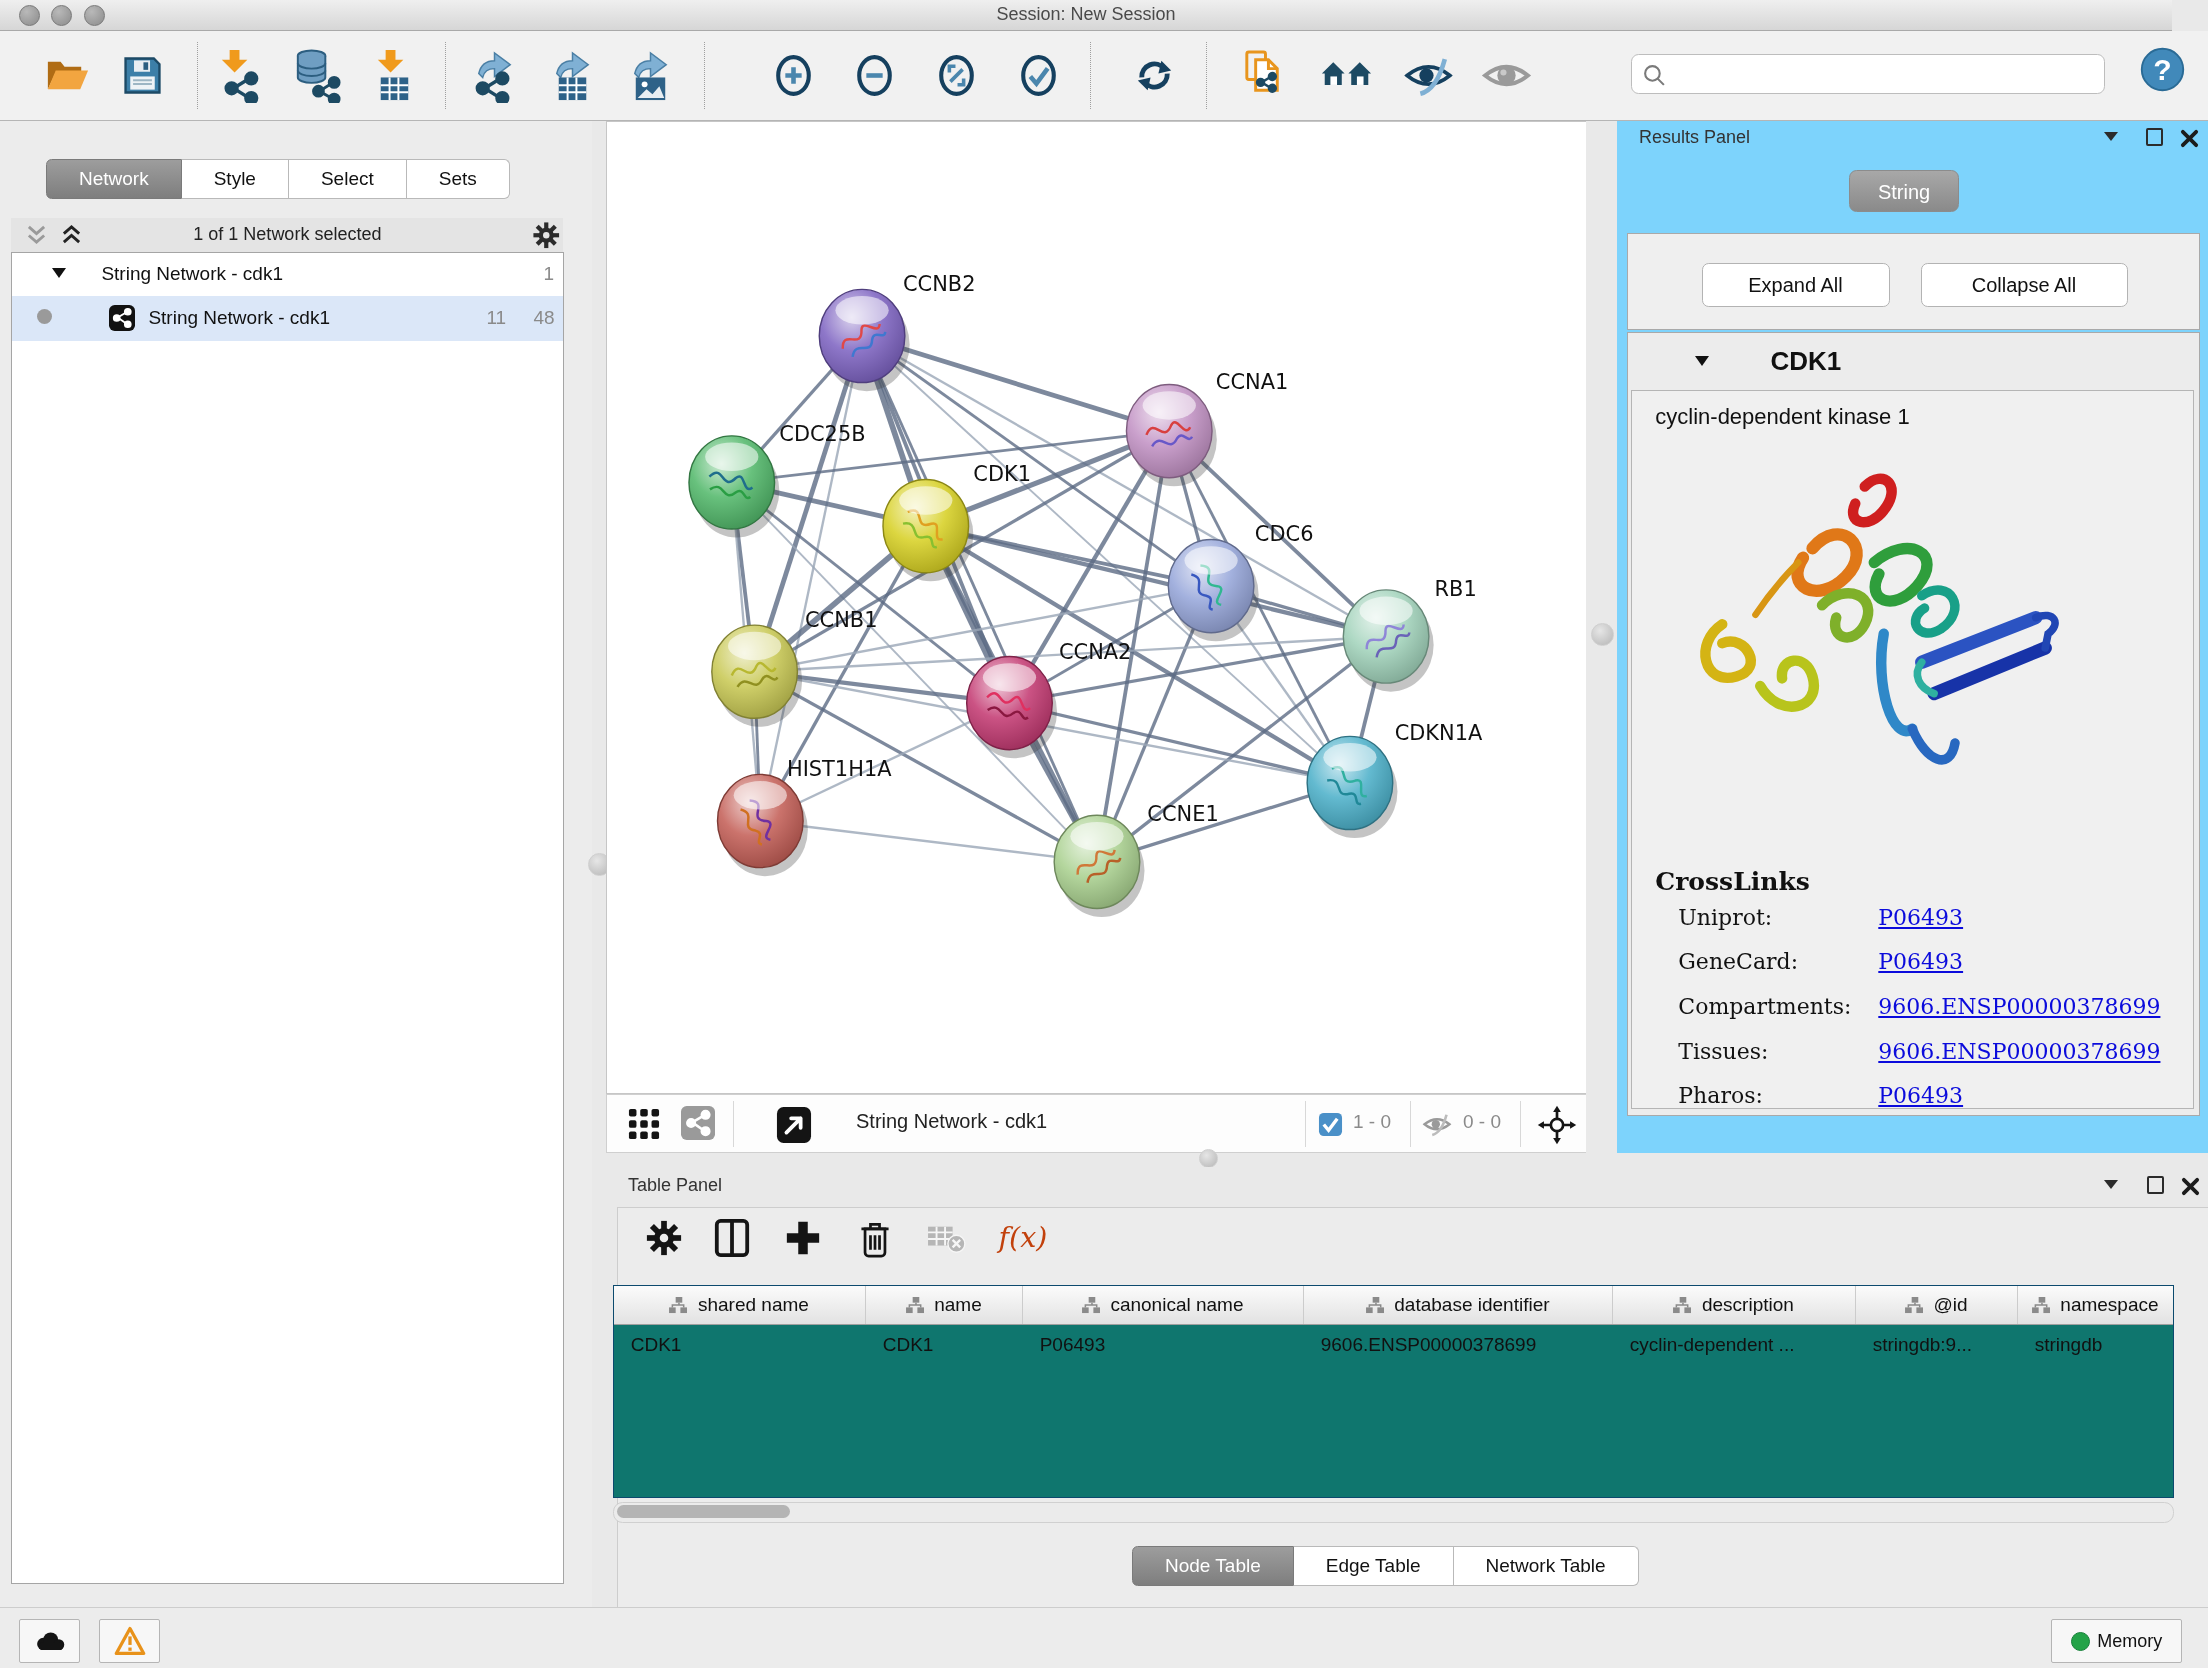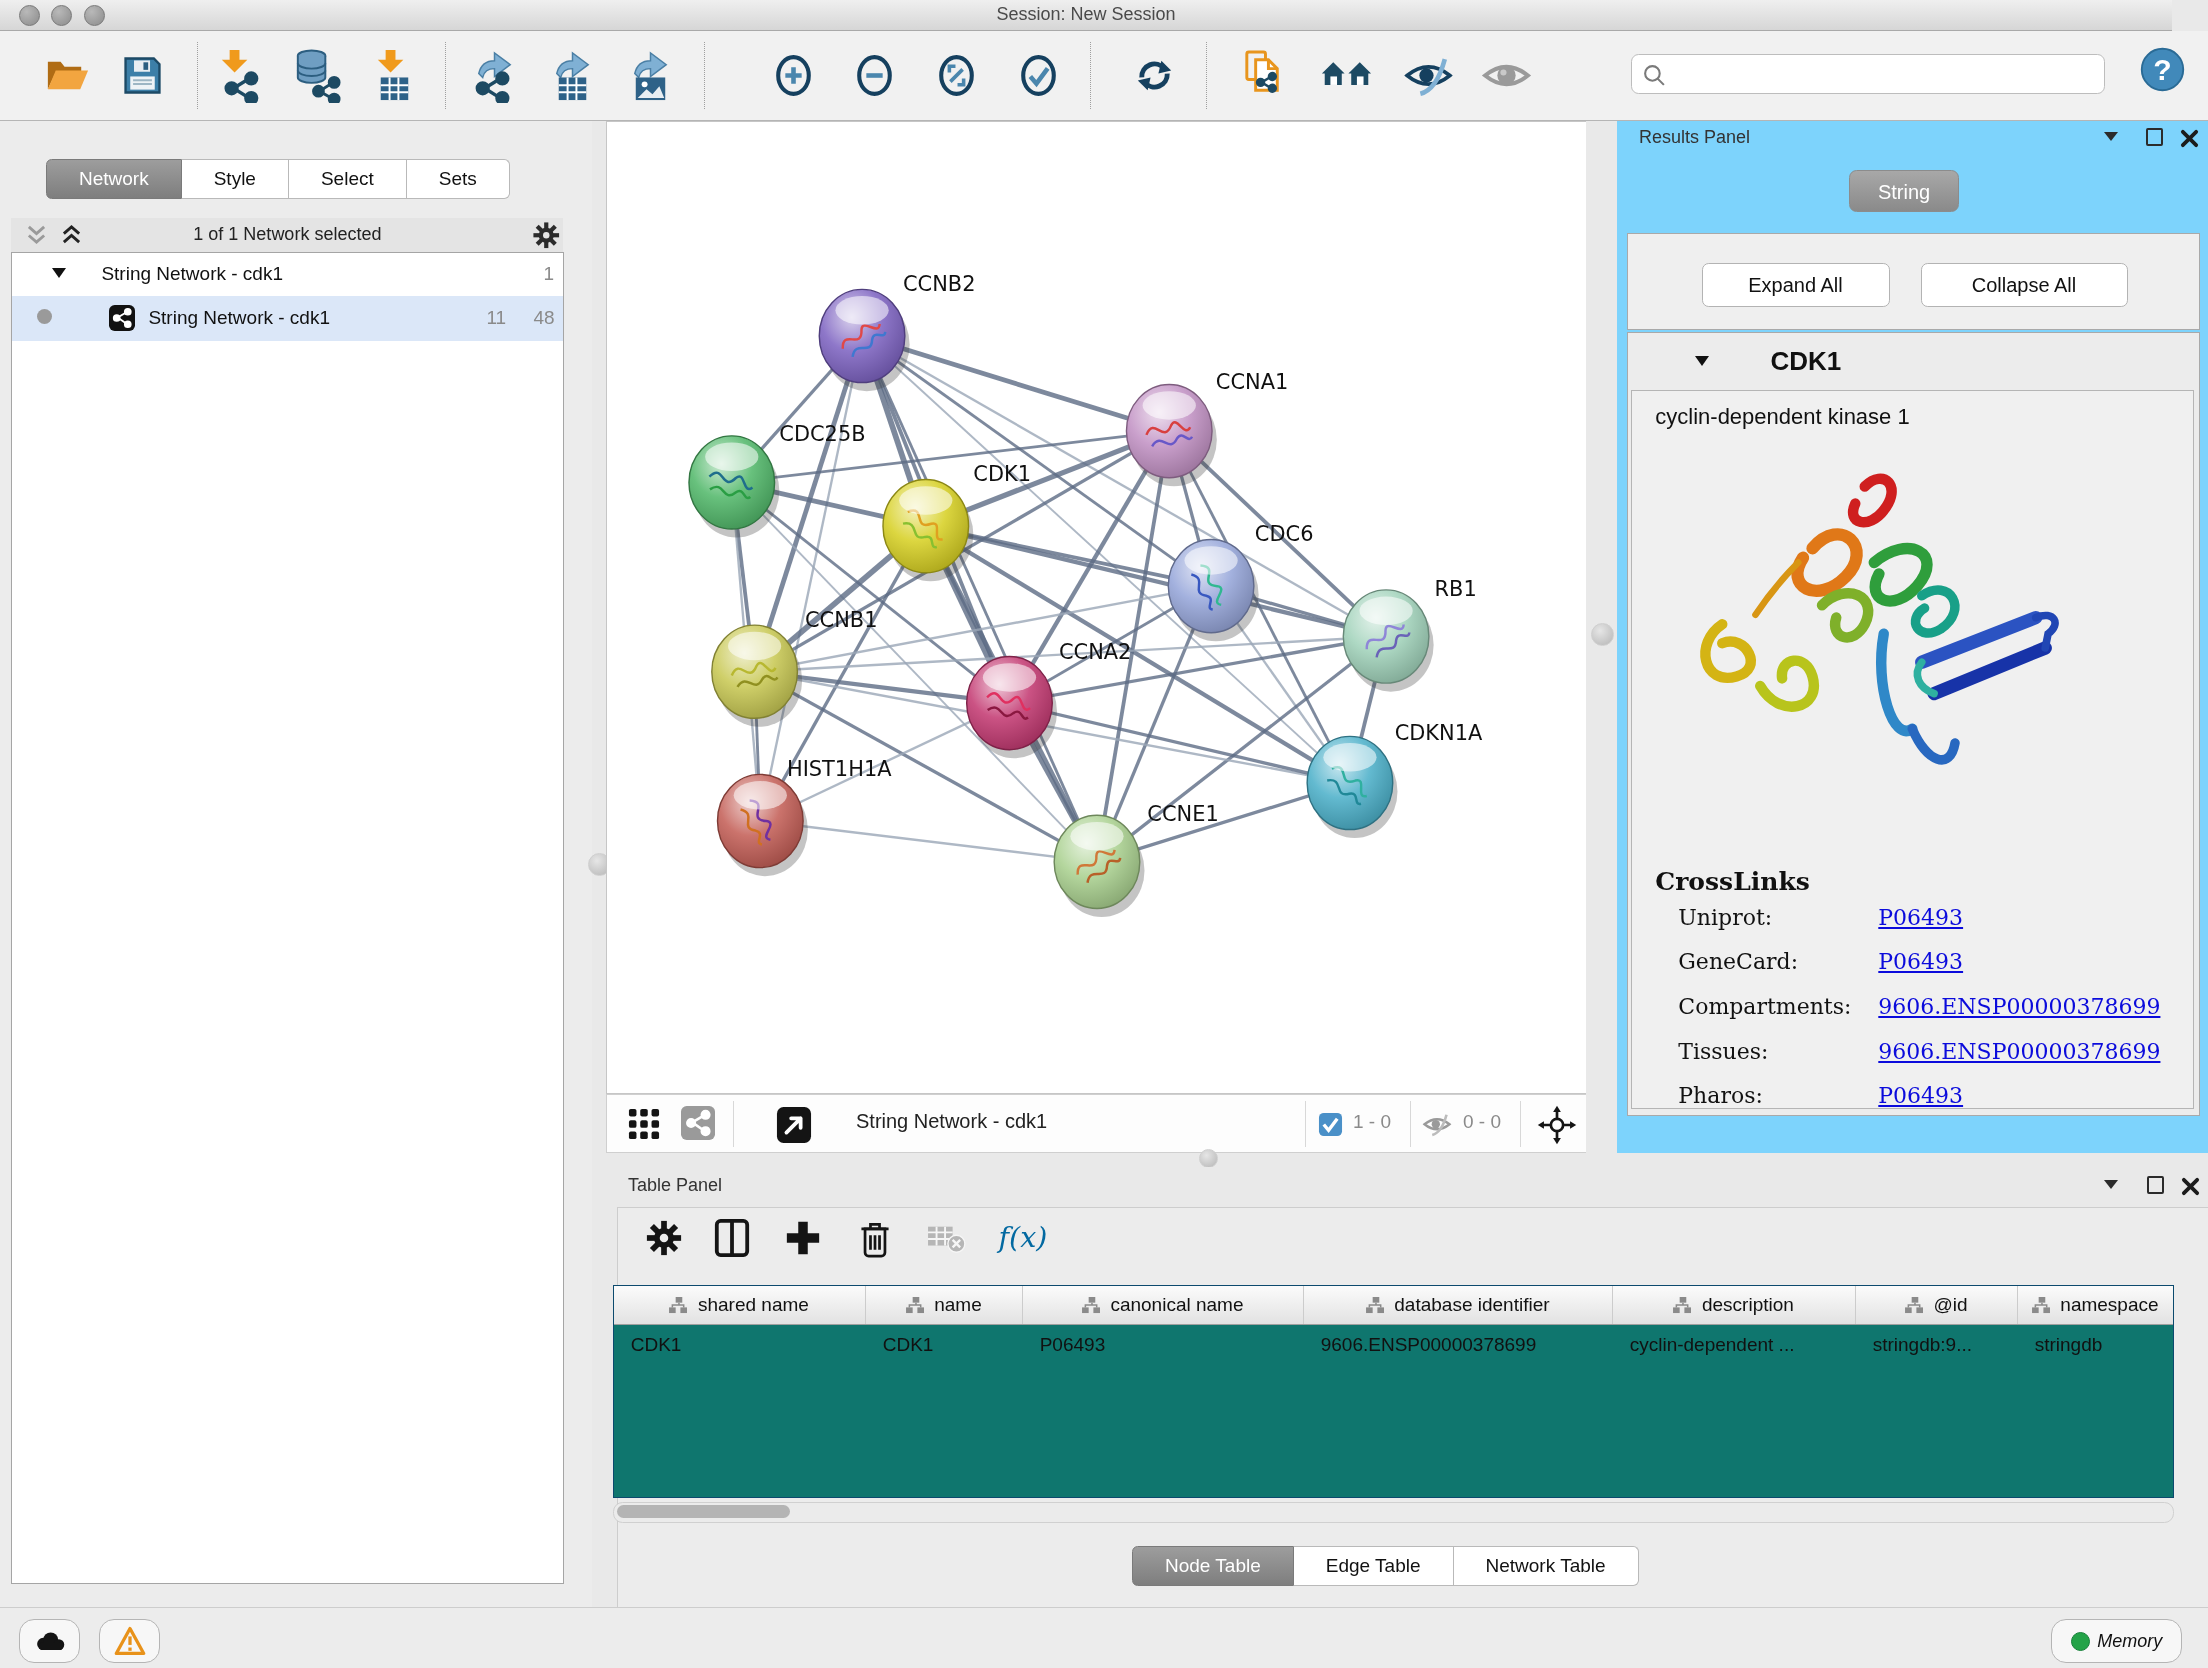--- a/index.html
+++ b/index.html
@@ -70,38 +70,38 @@
     font-family:"DejaVu Serif","Liberation Serif",serif;font-size:22px;color:#111;}
   .xl-label{position:absolute;left:19px;top:0;}
   .xl-value{position:absolute;left:219px;top:0;color:#0b0bdc;text-decoration:underline;cursor:pointer;}
   
   #h-splitter{left:606px;top:1153px;width:1603px;height:14.3px;background:#e9e9e9;}
   #table-panel{left:606px;top:1167px;width:1603px;height:440px;background:#e9e9e9;}
   #tp-body{position:absolute;left:10.5px;top:40px;width:1590px;height:399px;background:#ececec;
     border:1px solid #cdcdcd;}
   .tp-tool{position:absolute;top:46px;width:55px;height:49px;display:flex;align-items:center;justify-content:center;}
   #fx-label{font-family:"DejaVu Serif","Liberation Serif",serif;font-style:italic;
-    font-size:28.5px;color:#0369a1;}
+    font-size:28.5px;color:#c2410c;}
   #node-table{position:absolute;left:6.7px;top:118px;width:1559px;height:211px;background:#0f766e;
     border:1px solid #0c4a6e;overflow:hidden;}
   #nt-header{position:absolute;left:0;top:0;height:38px;display:flex;
     background:linear-gradient(#fbfbfb,#e2e2e2);border-bottom:1.9px solid #9f9f9f;}
   .th{display:flex;align-items:center;justify-content:center;gap:9.5px;font-size:19px;color:#111;
     border-right:1px solid #cccccc;box-sizing:border-box;overflow:hidden;white-space:nowrap;}
   #nt-body .td{display:inline-block;font-size:19px;color:#111;padding-left:17px;box-sizing:border-box;
     overflow:hidden;white-space:nowrap;vertical-align:top;line-height:38px;}
   #nt-hscroll{position:absolute;left:6.7px;top:335px;width:1559px;height:19px;background:#ebebeb;
     border:1px solid #d0d0d0;border-radius:9.5px;}
   #nt-thumb{position:absolute;left:2.9px;top:1.9px;width:173px;height:13.3px;border-radius:7.6px;background:#b4b4b4;}
   #tp-tabs{position:absolute;left:526px;top:379px;border-radius:17px;}
   
   #statusbar{left:0;top:1607px;width:2208px;height:61px;background:#ececec;
     border-top:1px solid #cdcdcd;}
   .sb-btn{position:absolute;top:11.4px;height:42px;background:#f7f7f7;border:1px solid #b5b5b5;
-    border-radius:15px;display:flex;align-items:center;justify-content:center;font-style:italic;}
+    border-radius:2px;display:flex;align-items:center;justify-content:center;}
   #memory-btn{left:2051px;width:129px;gap:7.6px;font-size:18px;color:#111;}
   .green-dot{width:17px;height:17px;border-radius:50%;background:#23a348;border:1px solid #17813a;}
 </style>
 </head>
 <body>
 
 <div class="abs" id="titlebar">
   <span class="tlight" style="left:19px"></span>
   <span class="tlight" style="left:51px"></span>
   <span class="tlight" style="left:84px"></span>

